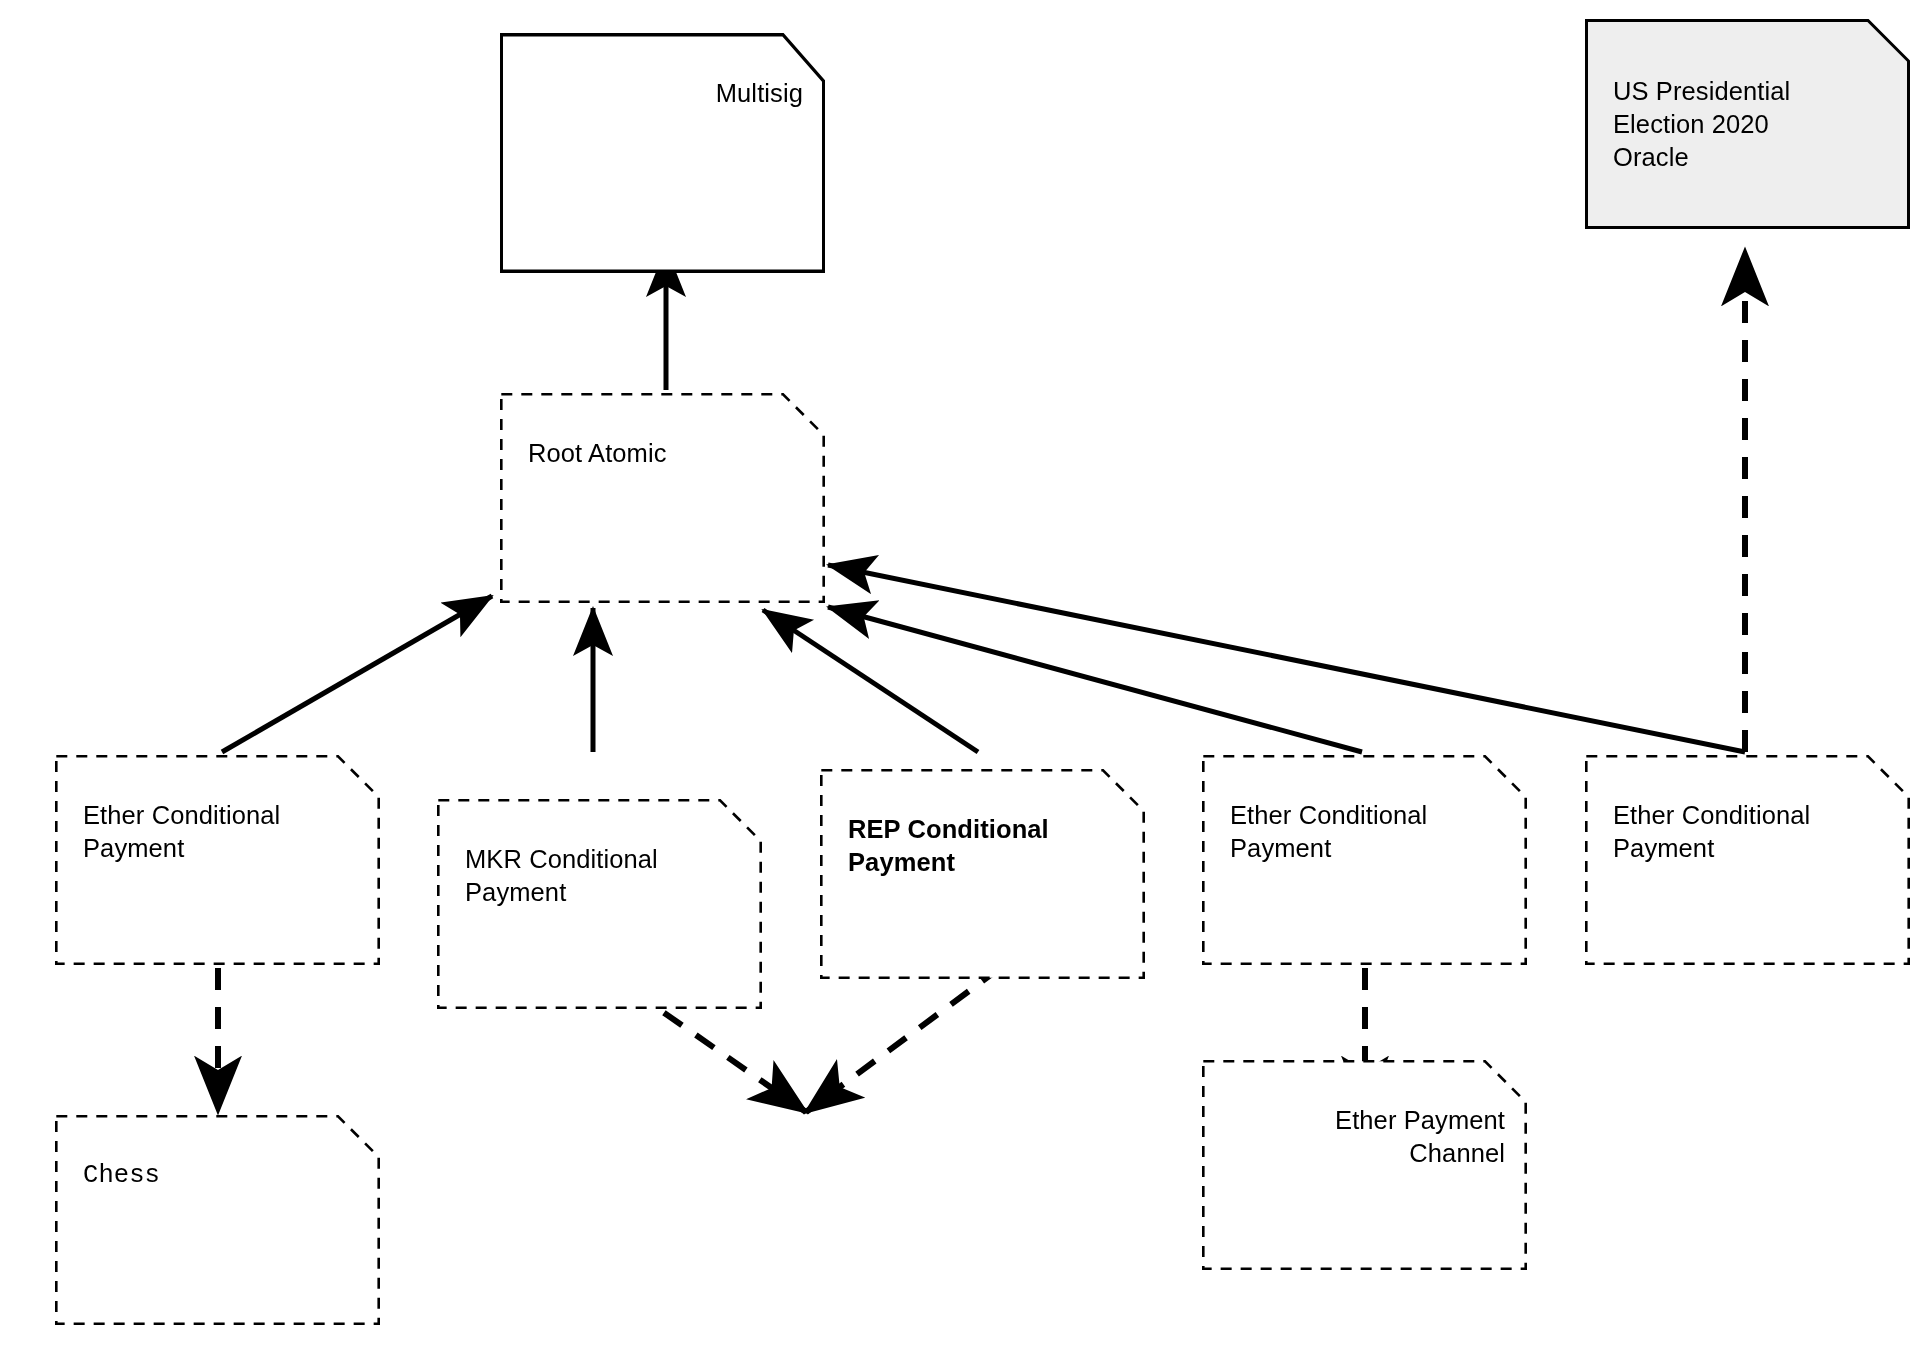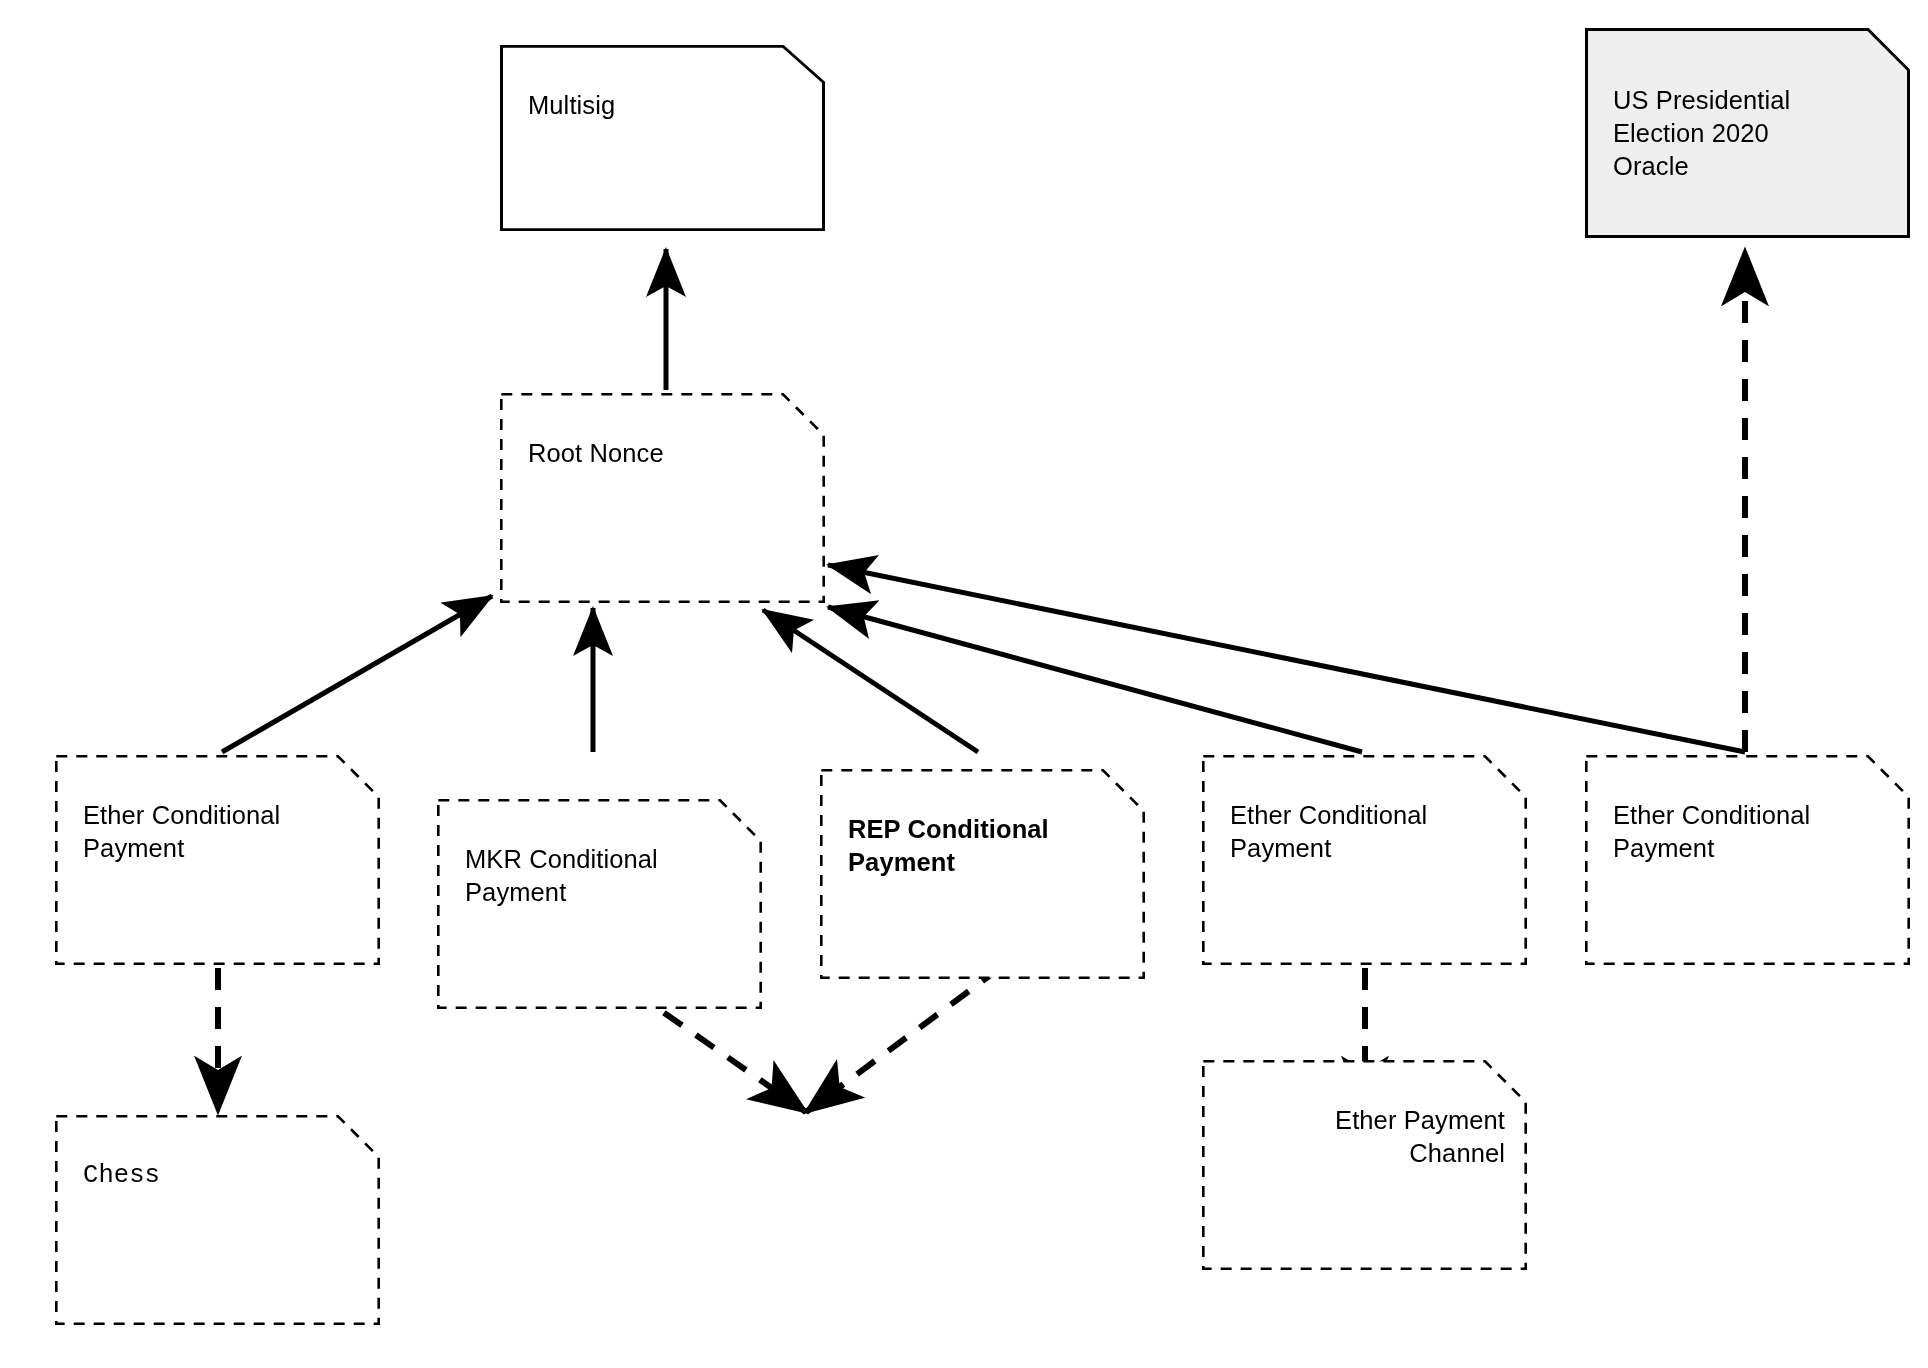--- a/index.html
+++ b/index.html
@@ -72,41 +72,41 @@
         <line x1="1362" y1="752" x2="828" y2="607" stroke="#000000" stroke-width="5" marker-end="url(#arrowSolid)"></line>
         <line x1="1745" y1="752" x2="828" y2="565" stroke="#000000" stroke-width="5" marker-end="url(#arrowSolid)"></line>
         <line x1="1745" y1="752" x2="1745" y2="250" stroke="#000000" stroke-width="6" stroke-dasharray="22 17" marker-end="url(#arrowDashed)"></line>
         <line x1="218" y1="968" x2="218" y2="1112" stroke="#000000" stroke-width="6" stroke-dasharray="22 17" marker-end="url(#arrowDashed)"></line>
         <line x1="600" y1="968" x2="806" y2="1112" stroke="#000000" stroke-width="6" stroke-dasharray="22 17" marker-end="url(#arrowDashed)"></line>
         <line x1="1000" y1="968" x2="806" y2="1112" stroke="#000000" stroke-width="6" stroke-dasharray="22 17" marker-end="url(#arrowDashed)"></line>
         <line x1="1365" y1="968" x2="1365" y2="1112" stroke="#000000" stroke-width="6" stroke-dasharray="22 17" marker-end="url(#arrowDashed)"></line>
       </g>
   </svg>
 
-  <div class="node" style="left: 500px; top: 45px; width: 325px; height: 186px;">
+  <div class="node" style="left: 500px; top: 33px; width: 325px; height: 240px; text-align: right;">
     <svg class="shape" viewBox="0 0 325 210" preserveAspectRatio="none">
         <polygon points="1.5,1.5 283,1.5 323.5,42 323.5,208.5 1.5,208.5" fill="#ffffff" stroke="#000000" stroke-width="3" stroke-linejoin="miter"></polygon>
       </svg>
     <div class="label">Multisig</div>
   </div>
 
-  <div class="node pad-lo" style="left: 1585px; top: 28px; width: 325px; height: 210px;">
+  <div class="node pad-lo" style="left: 1585px; top: 19px; width: 325px; height: 210px;">
     <svg class="shape" viewBox="0 0 325 210" preserveAspectRatio="none">
         <polygon points="1.5,1.5 283,1.5 323.5,42 323.5,208.5 1.5,208.5" fill="#eeeeee" stroke="#000000" stroke-width="3" stroke-linejoin="miter"></polygon>
       </svg>
     <div class="label">US Presidential
 Election 2020
 Oracle</div>
   </div>
 
   <div class="node" style="left: 500px; top: 393px; width: 325px; height: 210px;">
     <svg class="shape" viewBox="0 0 325 210" preserveAspectRatio="none">
         <polygon points="1.3,1.3 283,1.3 323.7,42 323.7,208.7 1.3,208.7" fill="#ffffff" stroke="#000000" stroke-width="2.6" stroke-dasharray="11 9" stroke-linejoin="miter"></polygon>
       </svg>
-    <div class="label">Root Nonce</div>
+    <div class="label">Root Atomic</div>
   </div>
 
   <div class="node" style="left: 55px; top: 755px; width: 325px; height: 210px;">
     <svg class="shape" viewBox="0 0 325 210" preserveAspectRatio="none">
         <polygon points="1.3,1.3 283,1.3 323.7,42 323.7,208.7 1.3,208.7" fill="#ffffff" stroke="#000000" stroke-width="2.6" stroke-dasharray="11 9" stroke-linejoin="miter"></polygon>
       </svg>
     <div class="label">Ether Conditional
 Payment</div>
   </div>
 

